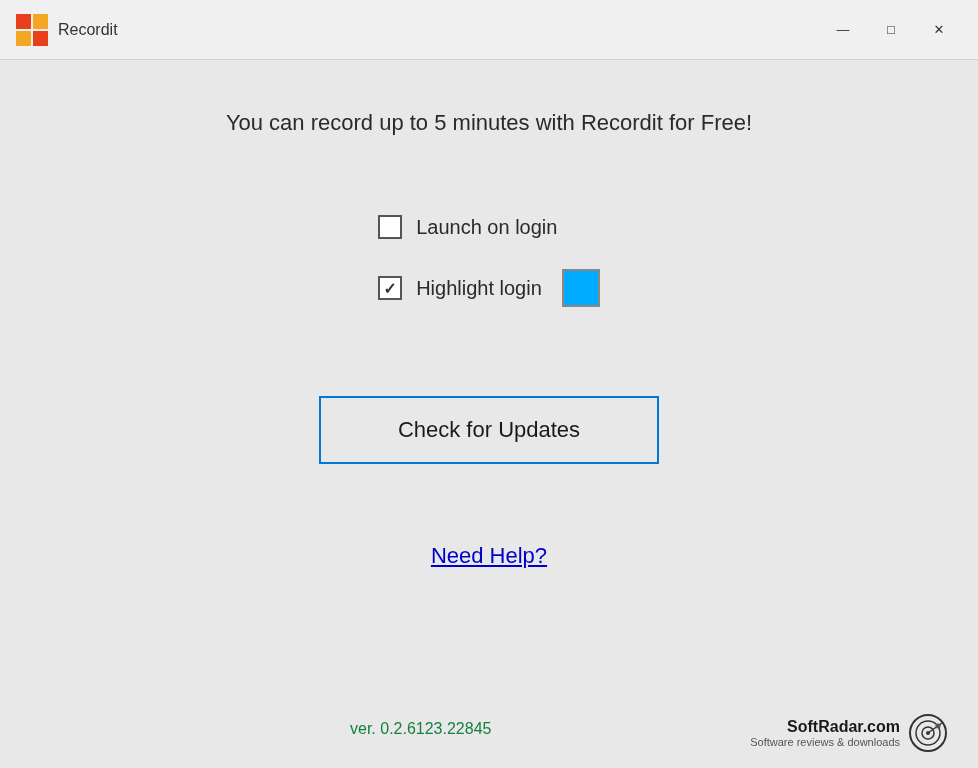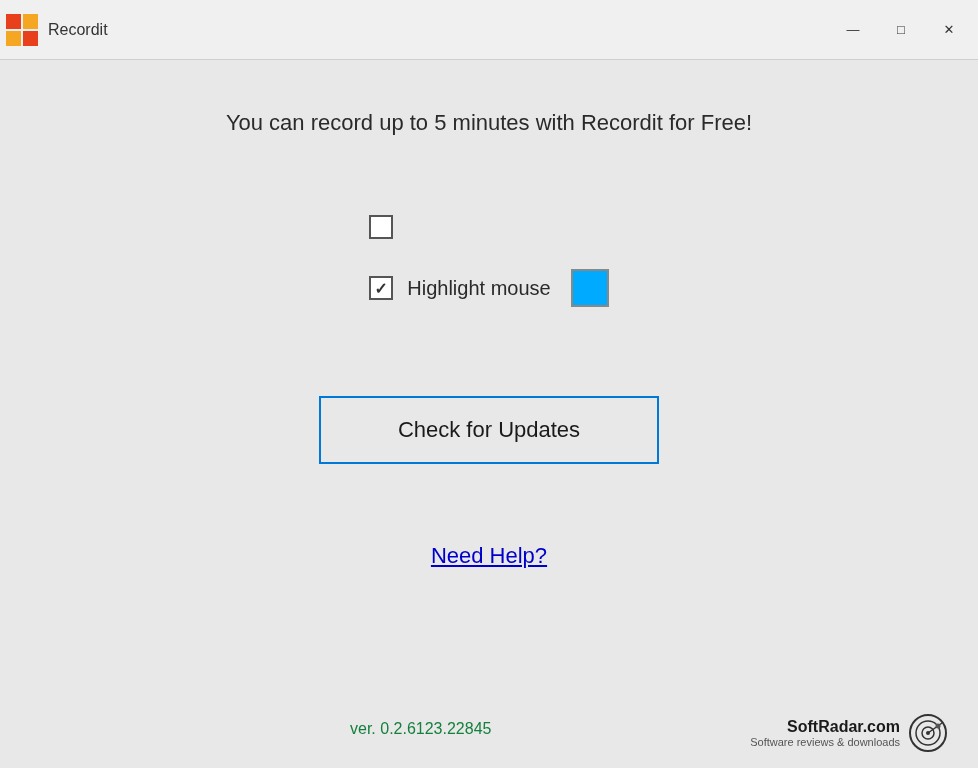--- a/index.html
+++ b/index.html
@@ -17,21 +17,21 @@
       display: flex;
       flex-direction: column;
     }
 
     
     .title-bar {
       background: #f0f0f0;
       height: 60px;
       display: flex;
       align-items: center;
-      padding: 0 6px;
+      padding: 0 16px;
       border-bottom: 1px solid #d0d0d0;
       flex-shrink: 0;
     }
 
     .title-bar-icon {
       width: 32px;
       height: 32px;
       margin-right: 10px;
       display: flex;
       align-items: center;
@@ -215,25 +215,26 @@
   </div>
 </div>
 
 <div class="main-content" style="position:relative;gap:29px;">
   <p class="headline">You can record up to 5 minutes with Recordit for Free!</p>
 
   <div class="options-section">
 
     <div class="option-row">
       <div class="checkbox-custom"></div>
+      <span class="option-label">Launch on login</span>
     </div>
 
     <div class="option-row">
       <div class="checkbox-custom checked"></div>
-      <span class="option-label">Highlight mouse</span>
+      <span class="option-label">Highlight login</span>
       <div class="color-swatch" style="background:#00aaff;"></div>
     </div>
   </div>
 
   <button class="check-updates-btn">Check for Updates</button>
 
   <a class="need-help-link" href="#">Need Help?</a>
 
   <span class="version-text">ver. 0.2.6123.22845</span>
 

